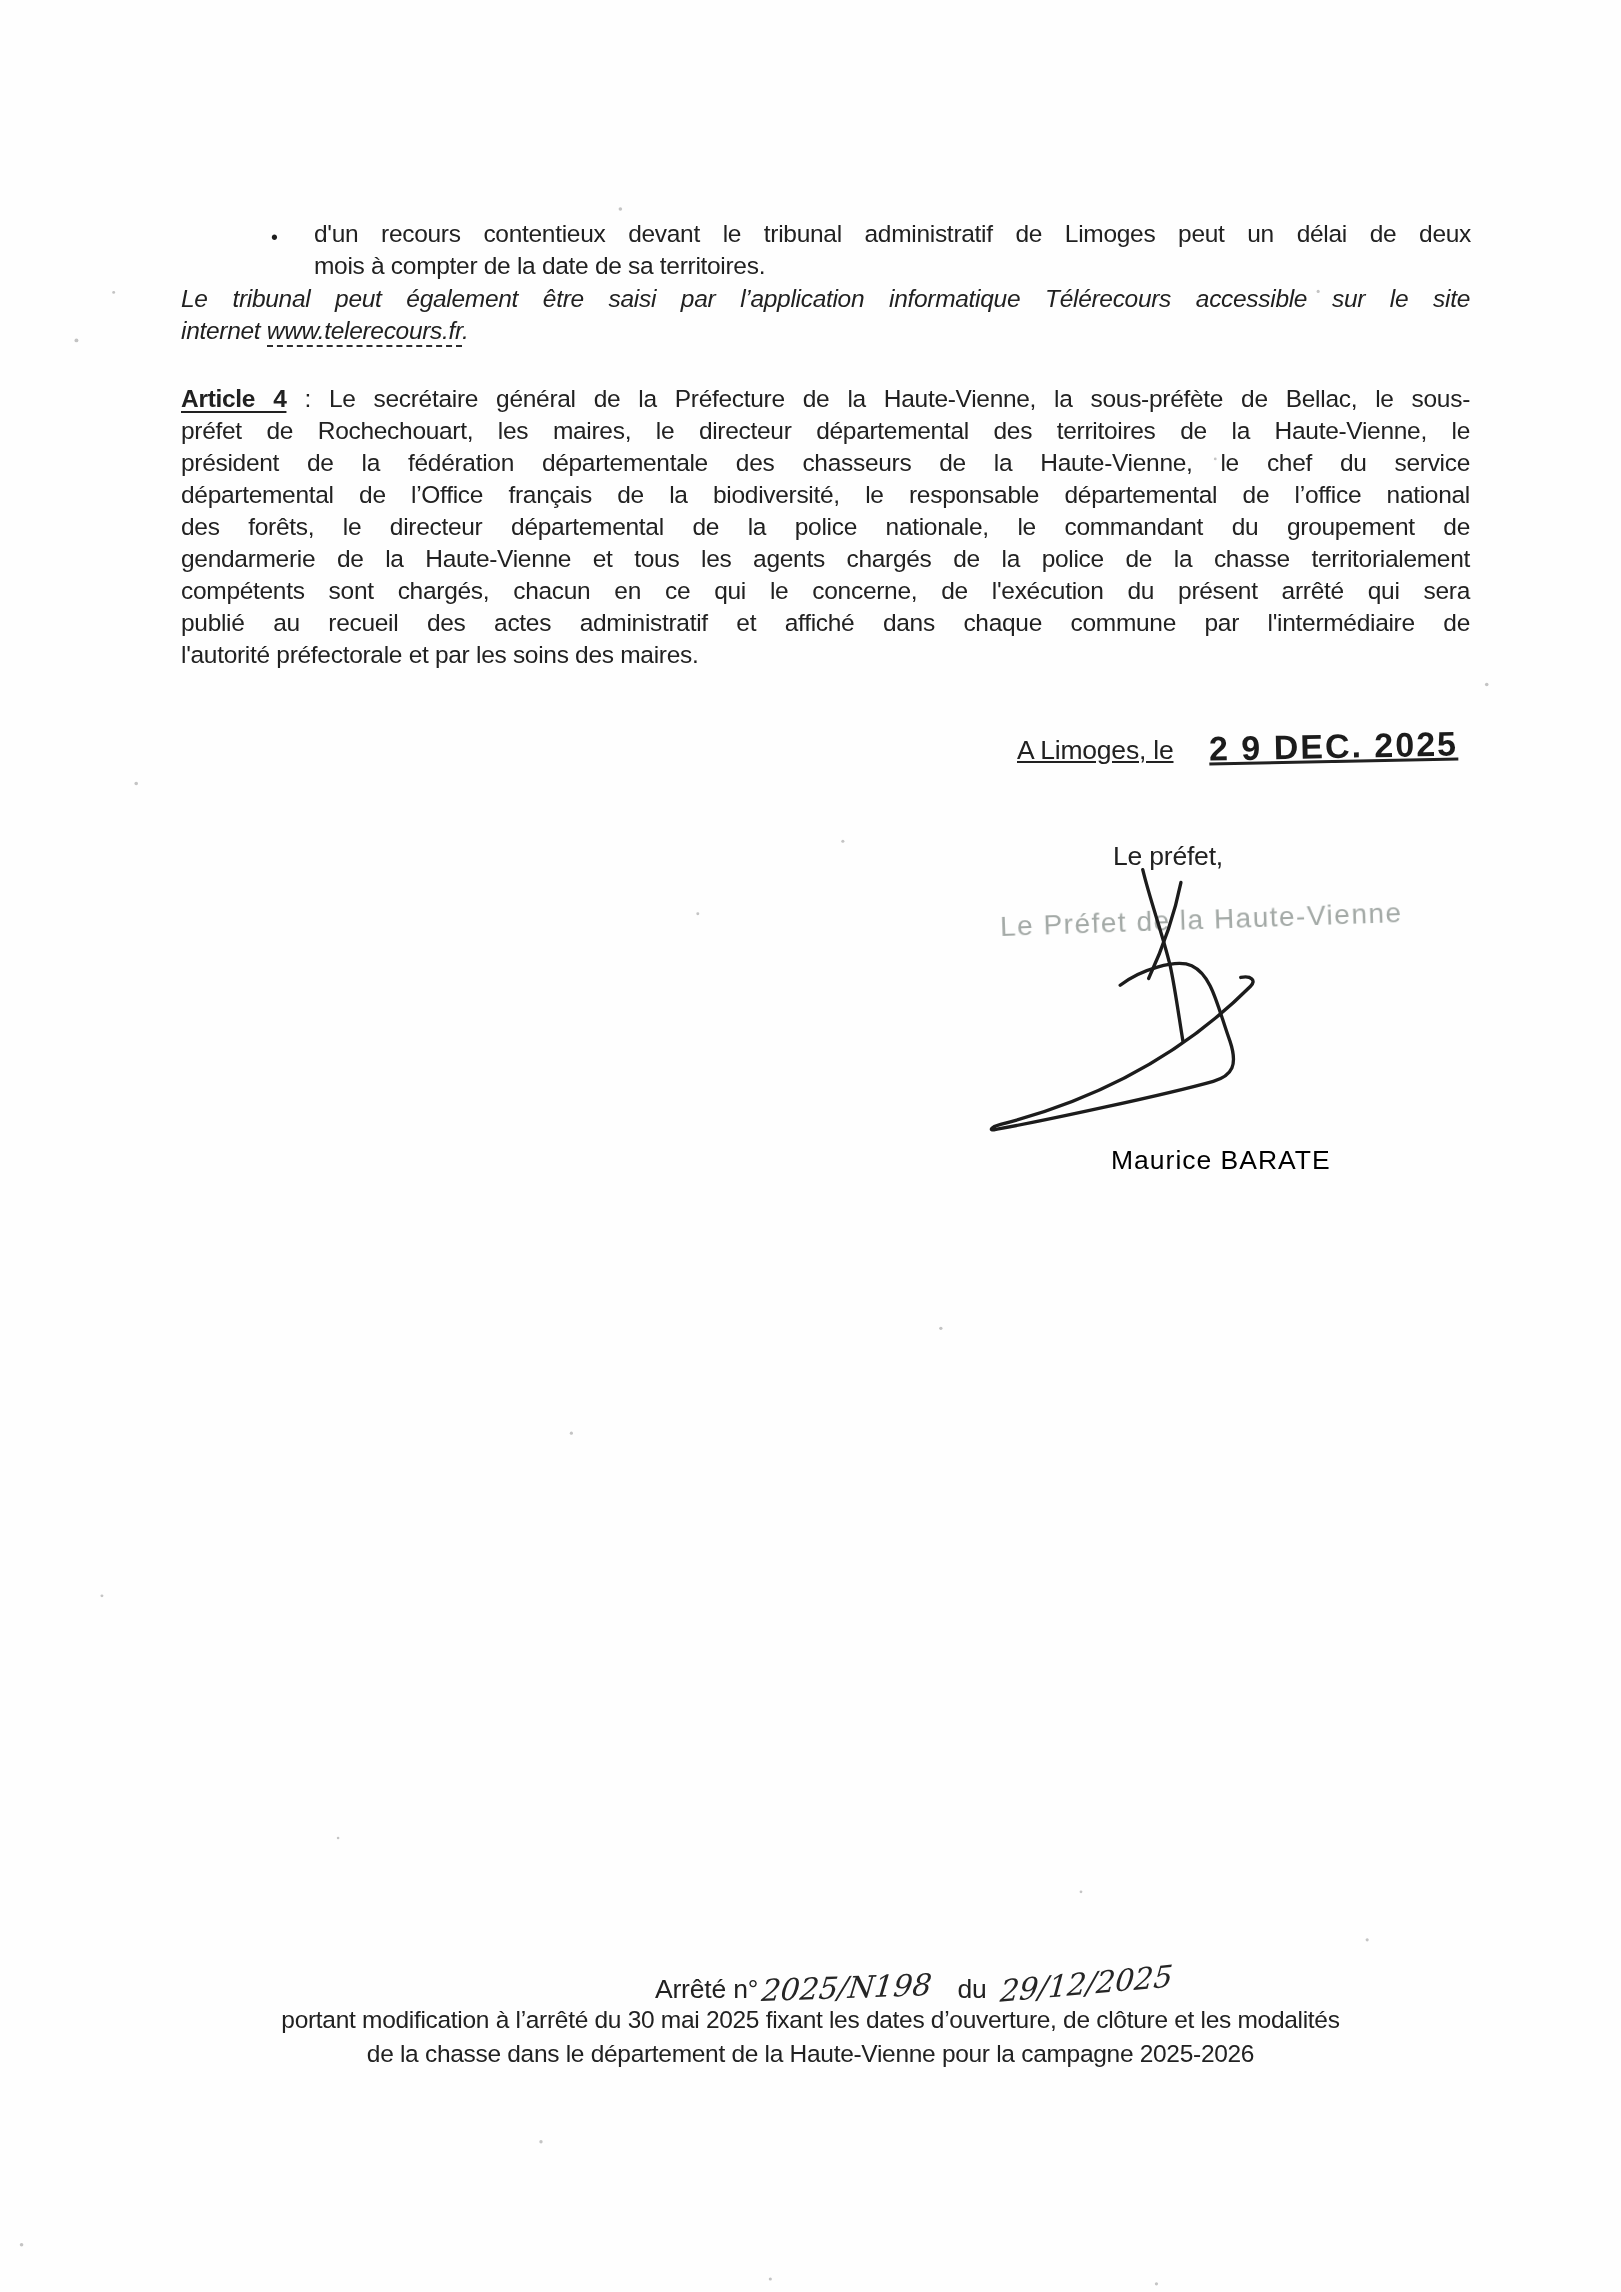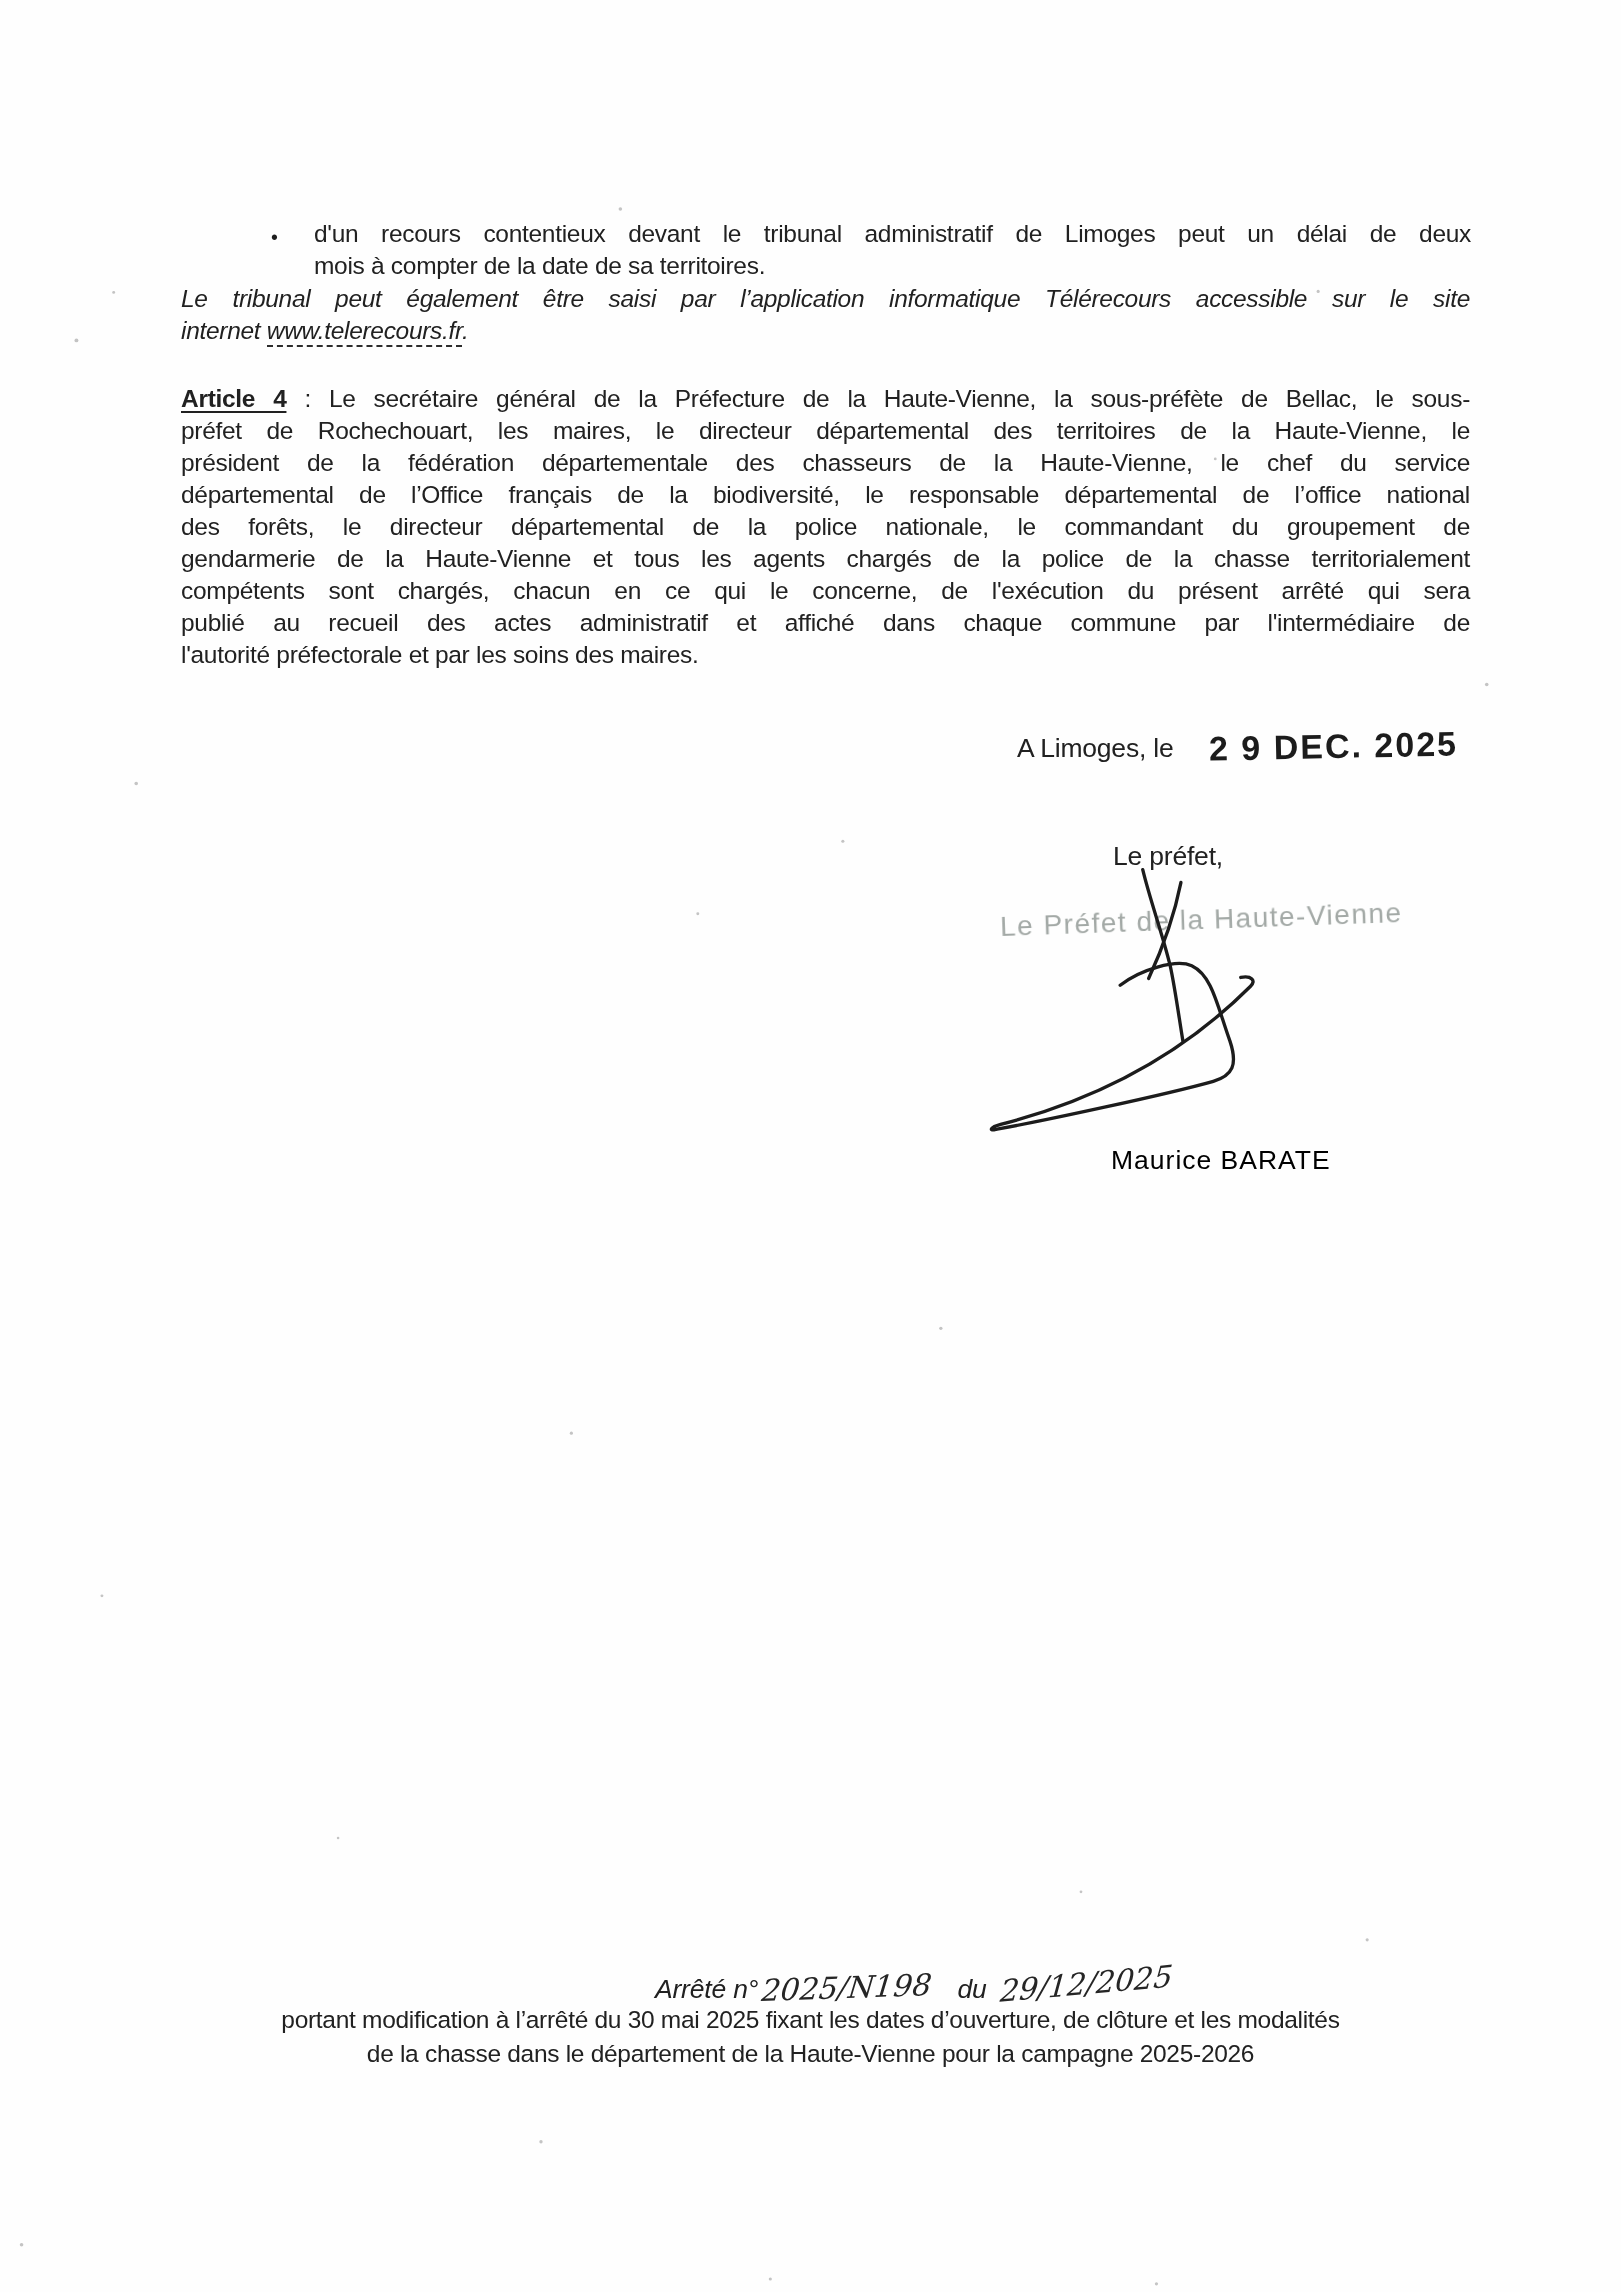--- a/index.html
+++ b/index.html
@@ -25,21 +25,21 @@
     font-size:19.6px;color:#1d1d1d;
   }
   .trib-wrap{left:181px;top:283px;width:1289px;font-style:italic;}
   .art4-wrap{left:181px;top:383px;width:1289px;}
   .b{font-weight:bold;}
   .u{text-decoration:underline;text-decoration-thickness:2px;text-underline-offset:3.9px;}
   .link{
     border-bottom:2px dashed #2c2c2c;
     padding-bottom:1px;
   }
-  .dateline{left:1017px;top:733px;font-size:26.5px;letter-spacing:-0.2px;display:flex;align-items:flex-start;}
+  .dateline{left:1017px;top:733px;font-size:26.5px;letter-spacing:-0.2px;display:flex;align-items:flex-end;text-decoration:underline;}
   .datestamp{
     display:inline-block;
     margin-left:35px;margin-top:-5.9px;
     font-size:34px;font-weight:bold;
     letter-spacing:2px;
     color:#1c1c1c;
     transform:rotate(-1.2deg);
     white-space:pre;
   }
   .prefet-title{left:1113px;top:841px;font-size:26.5px;letter-spacing:-0.2px;}
@@ -57,21 +57,21 @@
     font-size:26.5px;
     color:#000000;
     letter-spacing:1px;
     filter:blur(0.3px);
   }
   .sig-svg{left:0;top:0;pointer-events:none;}
   .footer-ref{
     left:655px;top:1966px;
     display:flex;align-items:flex-start;
   }
-  .ref-it{font-style:italic;font-size:26.5px;letter-spacing:-0.2px;padding-top:7.8px;}
+  .ref-it{font-size:26.5px;letter-spacing:-0.2px;padding-top:7.8px;}
   .hand{
     font-family:"DejaVu Serif",serif;
     font-style:italic;
     font-size:30px;
     color:#252525;
     white-space:nowrap;
   }
   .hand1{transform:rotate(-2deg) skewX(-8deg);margin-left:3.9px;padding-top:3.9px;}
   .hand2{transform:rotate(-5deg) skewX(-10deg);margin-left:13.7px;}
   .ref-du{margin-left:25.5px;}

